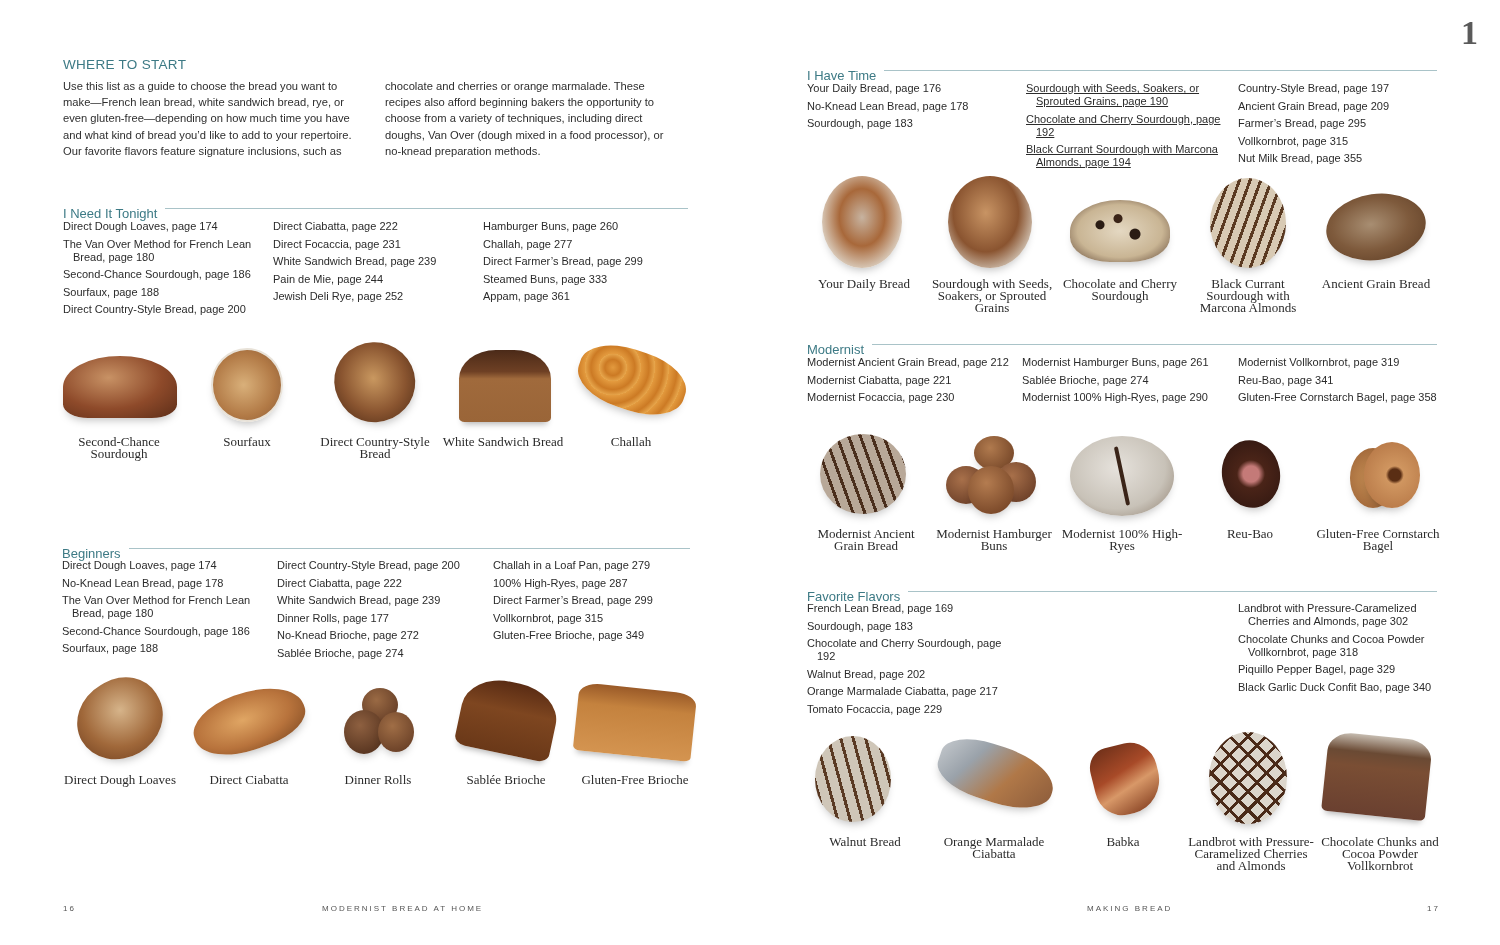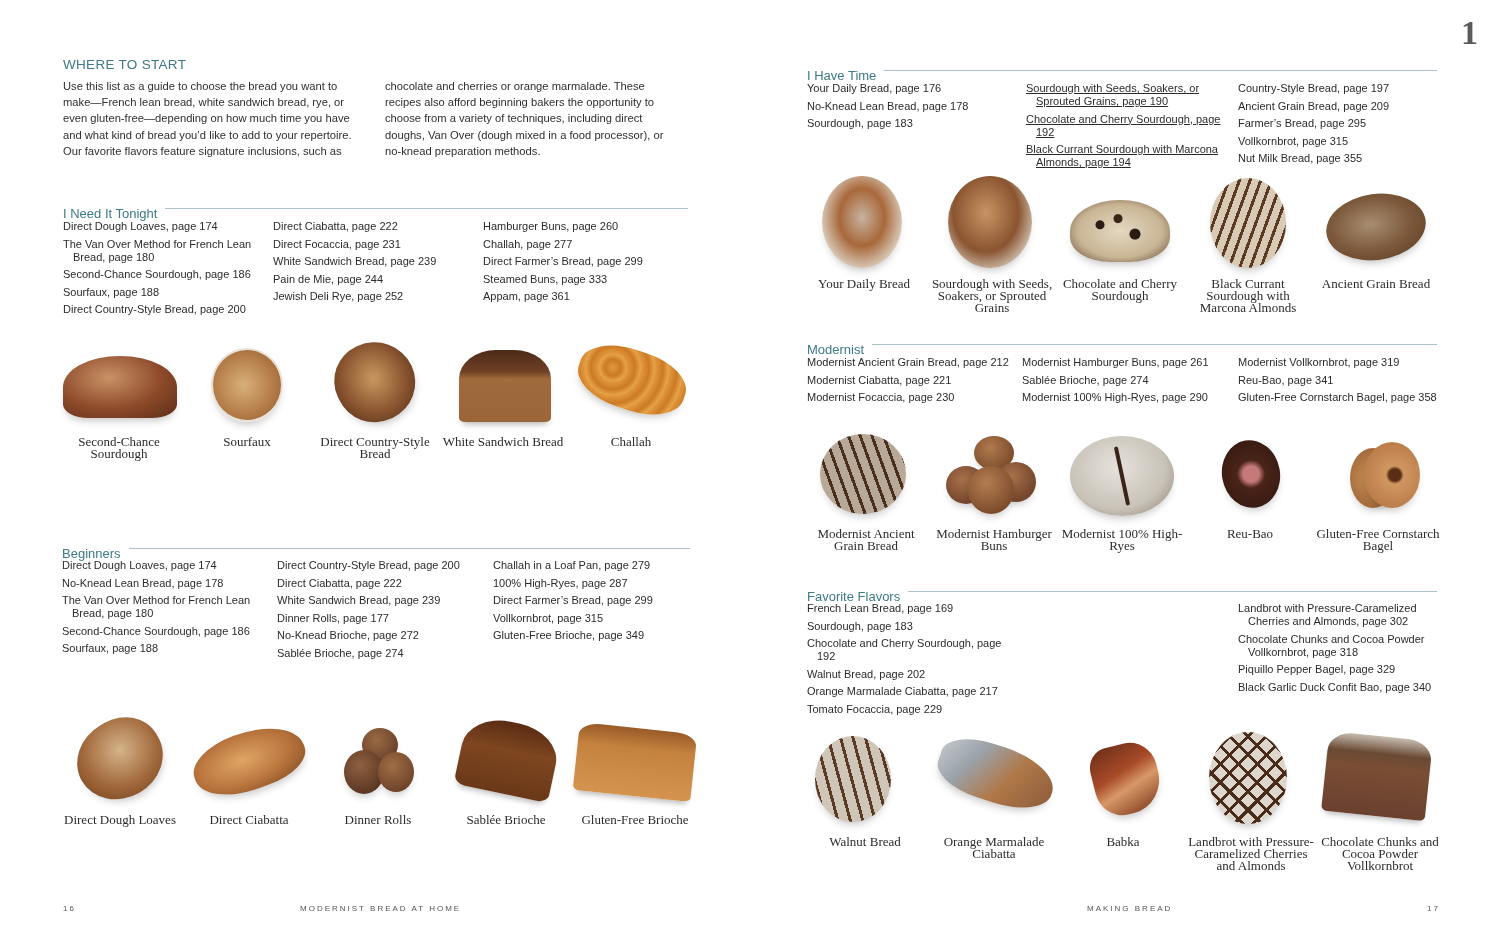--- a/index.html
+++ b/index.html
@@ -121,21 +121,21 @@
     <div class="li">Sablée Brioche, page 274</div>
   </div>
   <div class="col" style="left:493px; top:559px; width:200px;">
     <div class="li">Challah in a Loaf Pan, page 279</div>
     <div class="li">100% High-Ryes, page 287</div>
     <div class="li">Direct Farmer’s Bread, page 299</div>
     <div class="li">Vollkornbrot, page 315</div>
     <div class="li">Gluten-Free Brioche, page 349</div>
   </div>
 
-  <div class="photos" style="left:56px; top:714px;justify-content:flex-end;">
+  <div class="photos" style="left:56px; top:674px;justify-content:flex-end;">
     <div class="photo" style="width:128px;">
       <div class="img" style="width:128px; height:92px;">
         <div class="bread" style="position:absolute; left:20px; top:6px; width:88px; height:78px; transform:rotate(-30deg); border-radius:50% 45% 50% 50%; background:radial-gradient(ellipse at 55% 40%, #d6b48a 0%, #a0683a 55%, #6a3a1c 100%);"></div>
       </div>
       <div class="cap">Direct Dough Loaves</div>
     </div>
     <div class="photo" style="width:130px;">
       <div class="img" style="width:130px; height:92px;">
         <div class="bread" style="position:absolute; left:8px; top:18px; width:114px; height:58px; transform:rotate(-20deg); border-radius:45% 55% 40% 50%; background:radial-gradient(ellipse at 45% 45%, #e0a664 0%, #b8733c 55%, #7a4620 100%);"></div>
       </div>
@@ -157,21 +157,21 @@
     </div>
     <div class="photo" style="width:130px;">
       <div class="img" style="width:130px; height:92px;">
         <div style="position:absolute; left:6px; top:14px; width:118px; height:68px; transform:rotate(6deg); border-radius:18% 18% 6% 6%; background:linear-gradient(180deg, #9a5a28 0%, #c4823e 30%, #d49450 100%); box-shadow:0 6px 6px -4px rgba(0,0,0,0.3);"></div>
       </div>
       <div class="cap">Gluten-Free Brioche</div>
     </div>
   </div>
 
   <div class="footer" style="left:63px;">16</div>
-  <div class="footer" style="left:300px;">MODERNIST BREAD AT HOME</div>
+  <div class="footer" style="left:322px;">MODERNIST BREAD AT HOME</div>
 </div>
 
 <div class="page page-right">
   <div class="chapter-num">1</div>
 
   <div class="section-head" style="left:57px; top:57px; width:630px;">
     <span class="sh-label">I Have Time</span>
     <span class="sh-rule"></span>
   </div>
   <div class="col" style="left:57px; top:82px; width:205px;">

